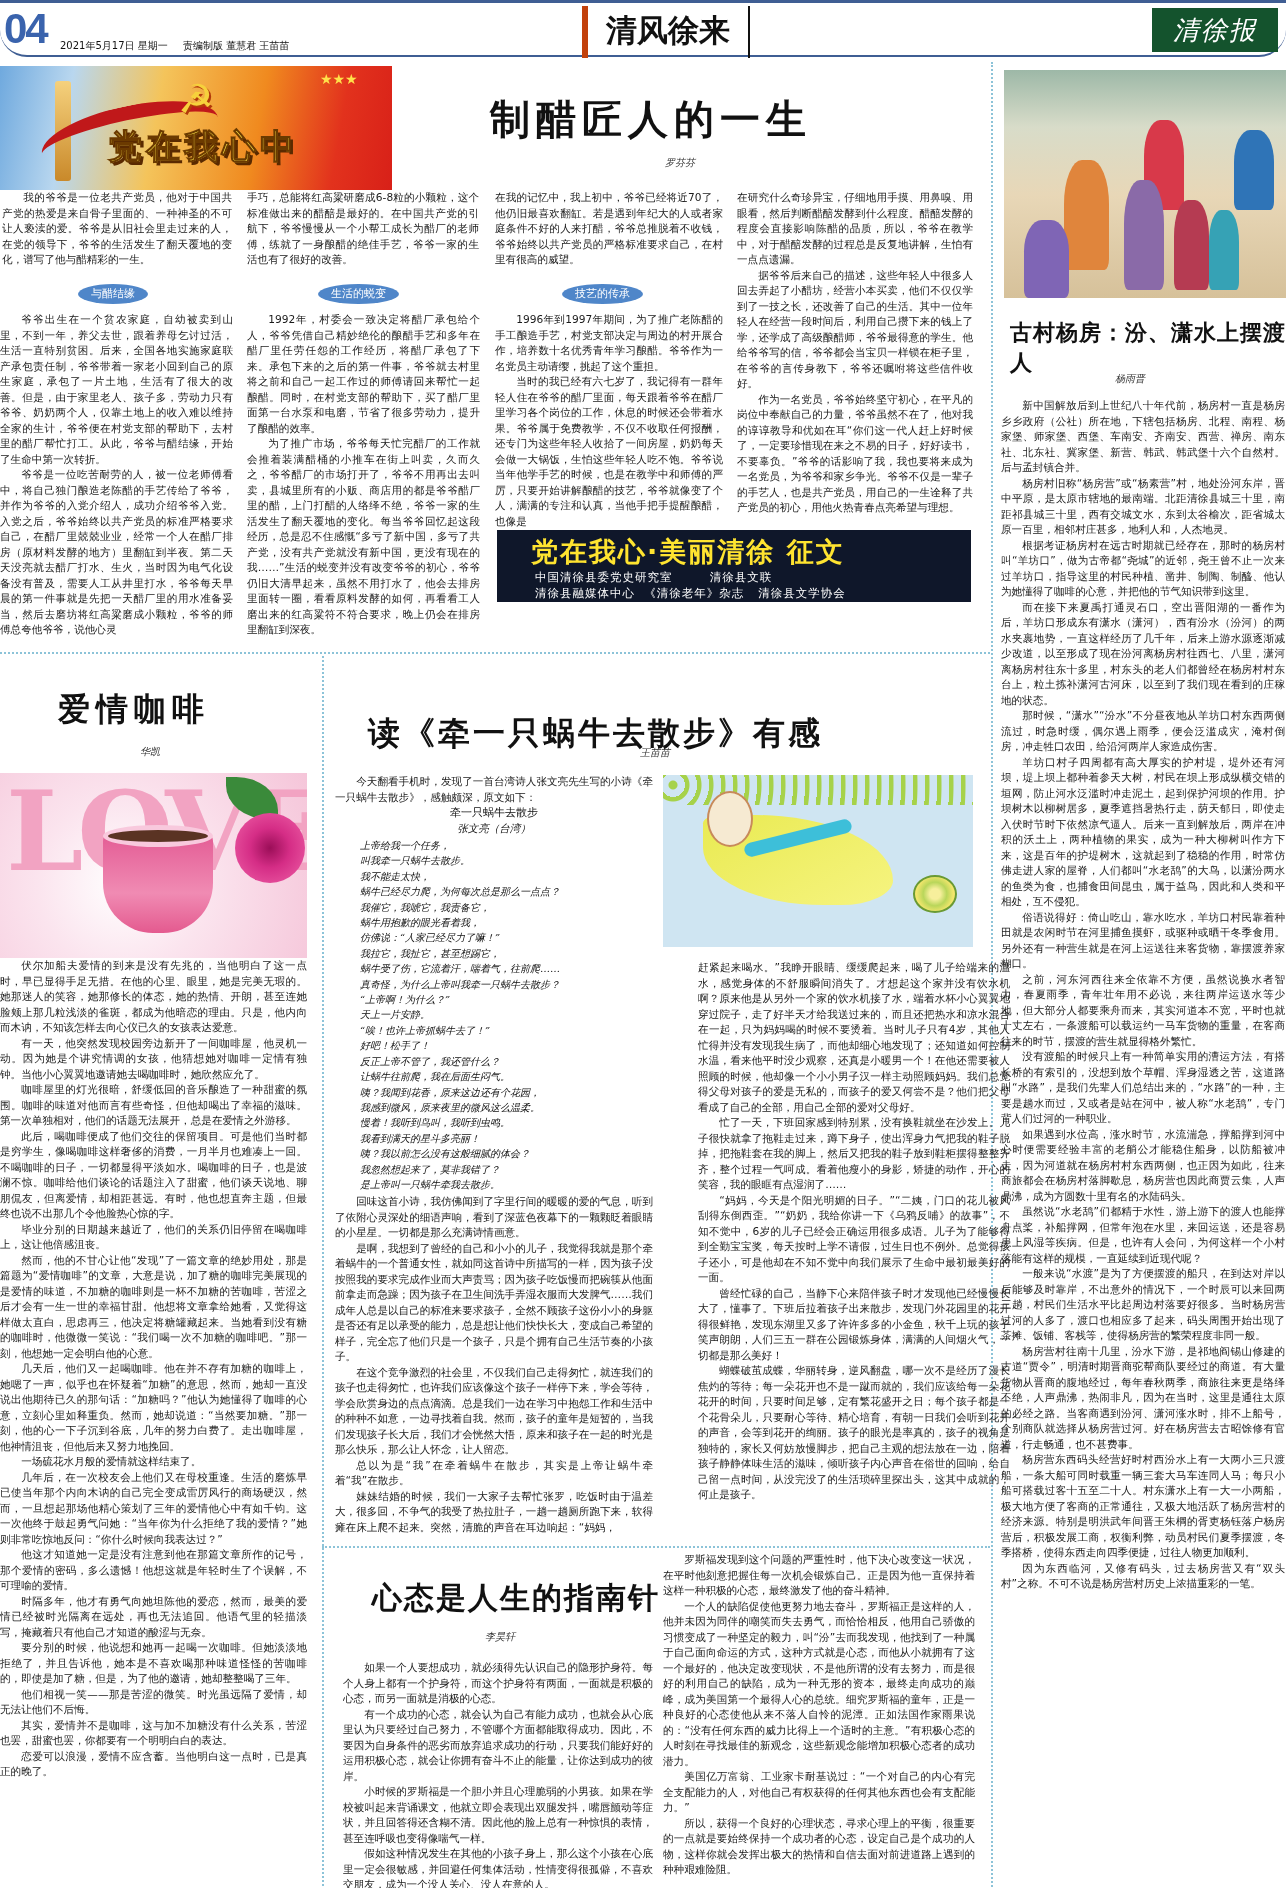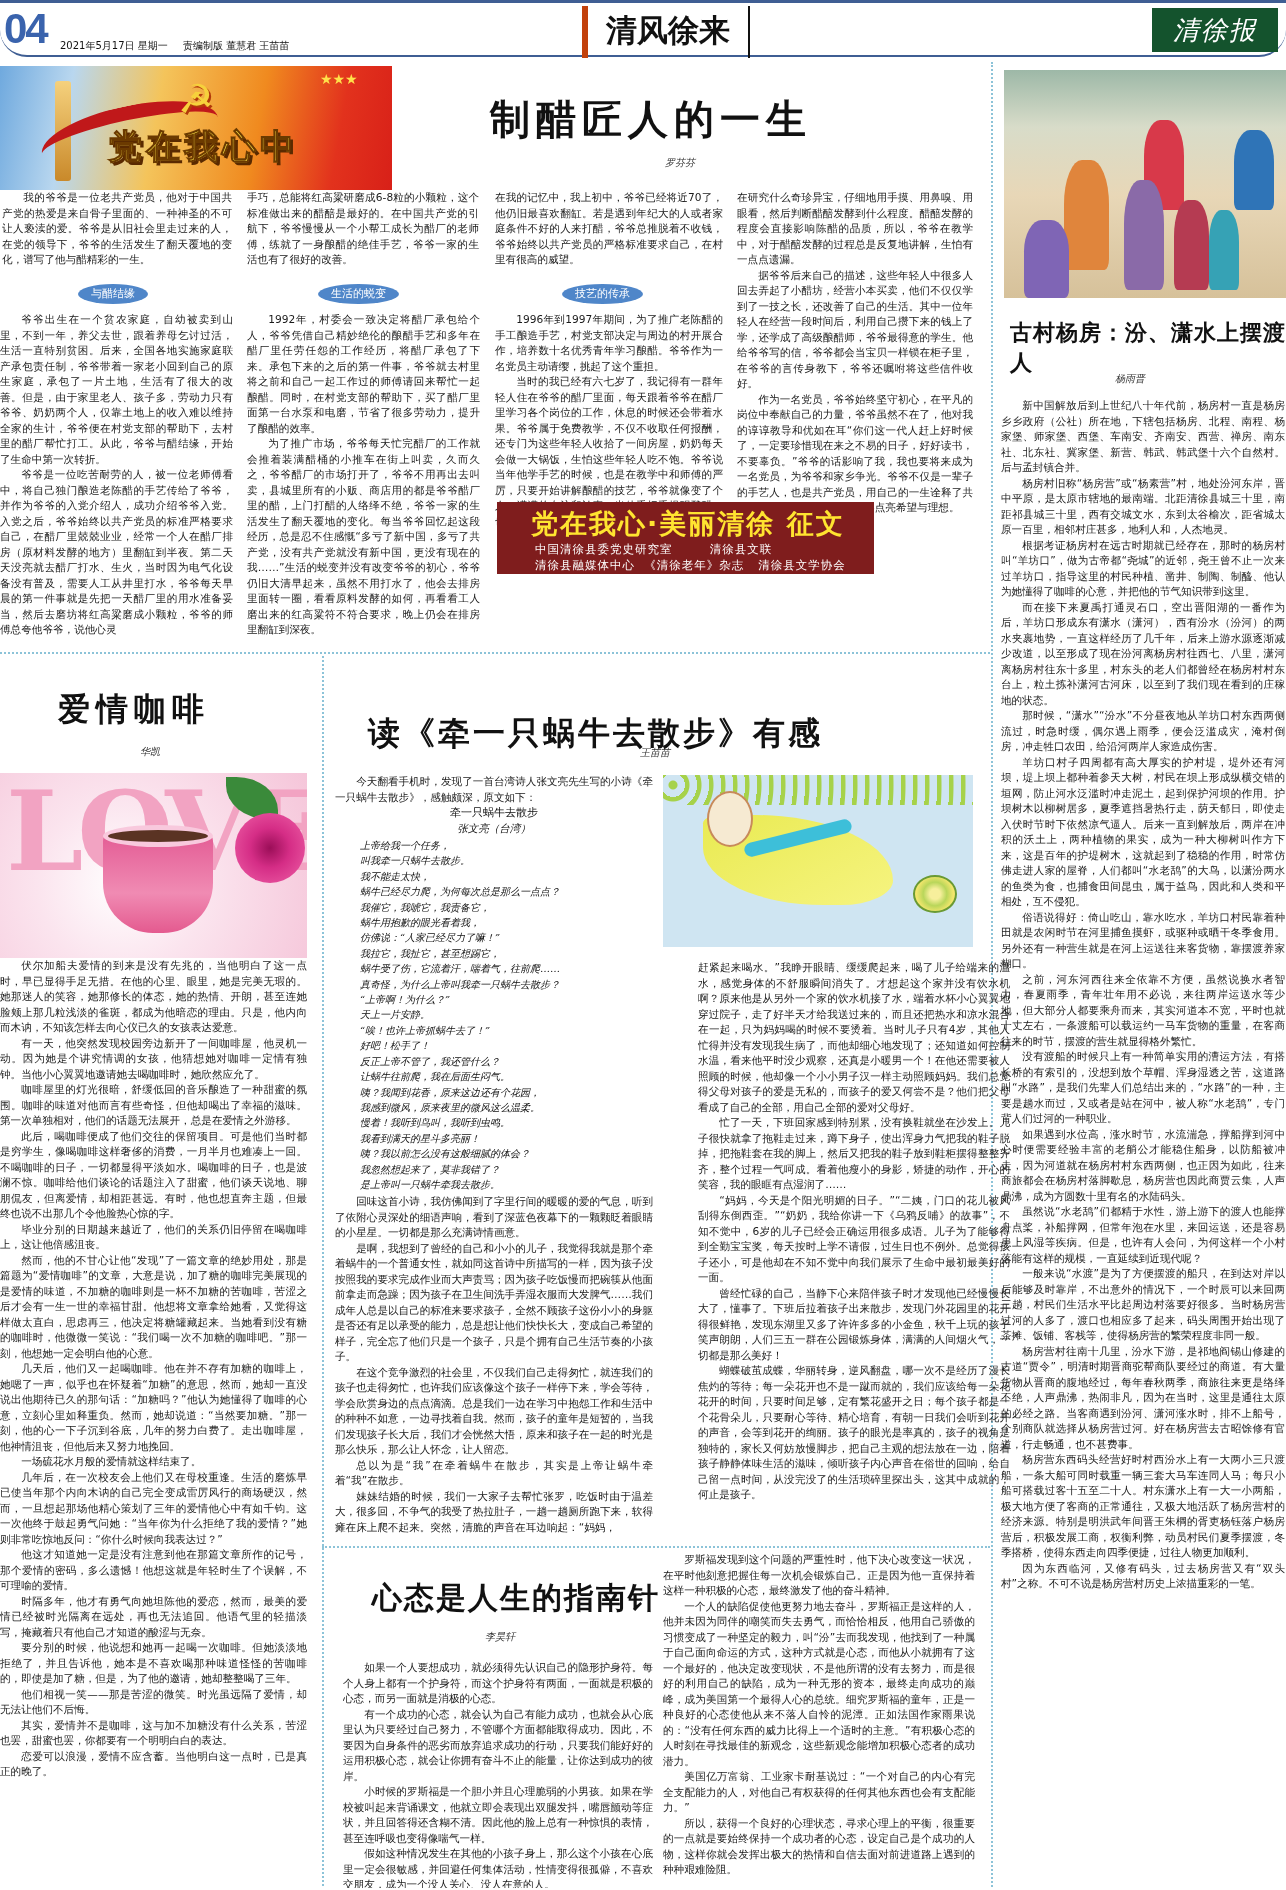--- a/index.html
+++ b/index.html
@@ -27,21 +27,21 @@
   .banner .title { position: absolute; left: 108px; top: 58px; font-size: 34px; font-weight: bold; color: #ffe94a; -webkit-text-stroke: 1px #6b3a00; text-shadow: 3px 3px 0 #5a2a00; letter-spacing: 4px; }
 
   .pill { display: inline-block; background: #4f86c9; color: #fff; font-size: 11px; padding: 3px 13px; border-radius: 50%; line-height: 14px; }
 
   .main-title { position: absolute; font-family: "DejaVu Serif", serif; font-weight: bold; color: #111; letter-spacing: 6px; }
   .byline { position: absolute; font-size: 10px; color: #333; text-align: center; font-style: italic; }
 
   .dotted-v { position: absolute; width: 0; border-left: 2px dotted #8cc3d8; }
   .dotted-h { position: absolute; height: 0; border-top: 2px dotted #8cc3d8; }
 
-  .essay-red { position: absolute; left: 497px; top: 502px; width: 377px; height: 72px; background: #7f1d1d; }
+  .essay-red { position: absolute; left: 497px; top: 530px; width: 474px; height: 72px; background: #0f172a; }
   .essay-red .t { position: absolute; left: 34px; top: 4px; font-size: 27px; font-weight: bold; color: #ffe430; letter-spacing: 2px; }
   .essay-red .l1 { position: absolute; left: 38px; top: 40px; font-family: "DejaVu Serif", serif; font-size: 11.5px; color: #fff; letter-spacing: 1px; white-space: pre; }
   .essay-red .l2 { position: absolute; left: 38px; top: 56px; font-family: "DejaVu Serif", serif; font-size: 11.5px; color: #fff; letter-spacing: 1px; white-space: pre; }
 
   .painting { position: absolute; left: 1004px; top: 70px; width: 282px; height: 228px; overflow: hidden;
     background: linear-gradient(180deg, #9db8a7 0%, #d8dcc9 25%, #e8d7b7 55%, #d6c19a 100%); }
   .painting .fig { position: absolute; border-radius: 40% 40% 10% 10%; }
 
   .love-img { position: absolute; left: 0; top: 773px; width: 307px; height: 185px; overflow: hidden;
     background: radial-gradient(circle at 40% 60%, #ffffff 0%, #fbe4ee 40%, #f5c5d9 100%); }

